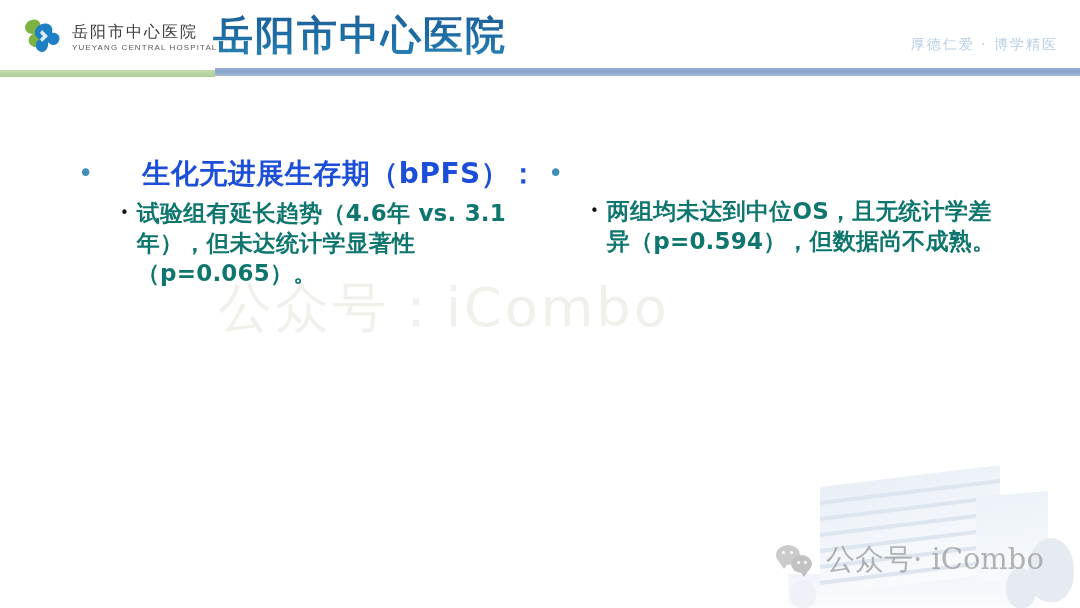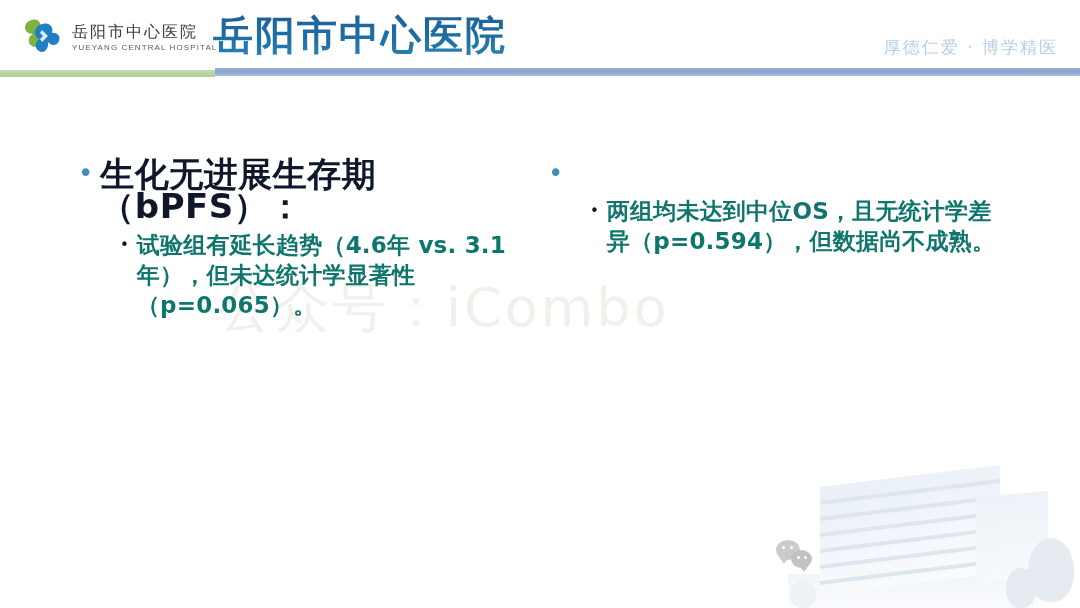--- a/index.html
+++ b/index.html
@@ -192,21 +192,21 @@
     -webkit-background-clip: text;
     background-clip: text;
     -webkit-text-fill-color: transparent;
     white-space: nowrap;
     font-family: "DejaVu Sans", "Liberation Sans", sans-serif;
   }
   .motto {
     position: absolute;
     right: 22px;
     top: 36px;
-    font-size: 17px;
+    font-size: 14px;
     letter-spacing: 2px;
     color: #b9cfe4;
     white-space: nowrap;
     font-family: "DejaVu Sans", "Liberation Sans", sans-serif;
   }
   .divider {
     position: absolute;
     left: 0;
     top: 68px;
     width: 1080px;
@@ -246,26 +246,27 @@
     align-items: flex-start;
     gap: 7px;
   }
   .lvl1 .dot1 {
     color: #3f8fb8;
     font-size: 26px;
     line-height: 30px;
     flex: none;
   }
   .lvl1-text {
-    font-size: 34px;
+    font-size: 28px;
     font-weight: bold;
-    color: #0f172a;
+    color: #1d4ed8;
     line-height: 32px;
     letter-spacing: 0.5px;
     font-family: "DejaVu Sans", "Liberation Sans", sans-serif;
+    margin-left: 42px;
   }
   .lvl2 {
     display: flex;
     align-items: flex-start;
     gap: 8px;
     margin-top: 8px;
     margin-left: 42px;
   }
   .lvl2 .dot2 {
     color: #111111;
@@ -361,15 +362,16 @@
 
   <div class="watermark-wechat">
     <span class="wechat-icon">
       <span class="bub b1"></span>
       <span class="bub b2"></span>
       <span class="dot d1"></span>
       <span class="dot d2"></span>
       <span class="dot d3"></span>
       <span class="dot d4"></span>
     </span>
+    <span class="wm-text">公众号· iCombo</span>
   </div>
 
 </div>
 
 </body></html>

